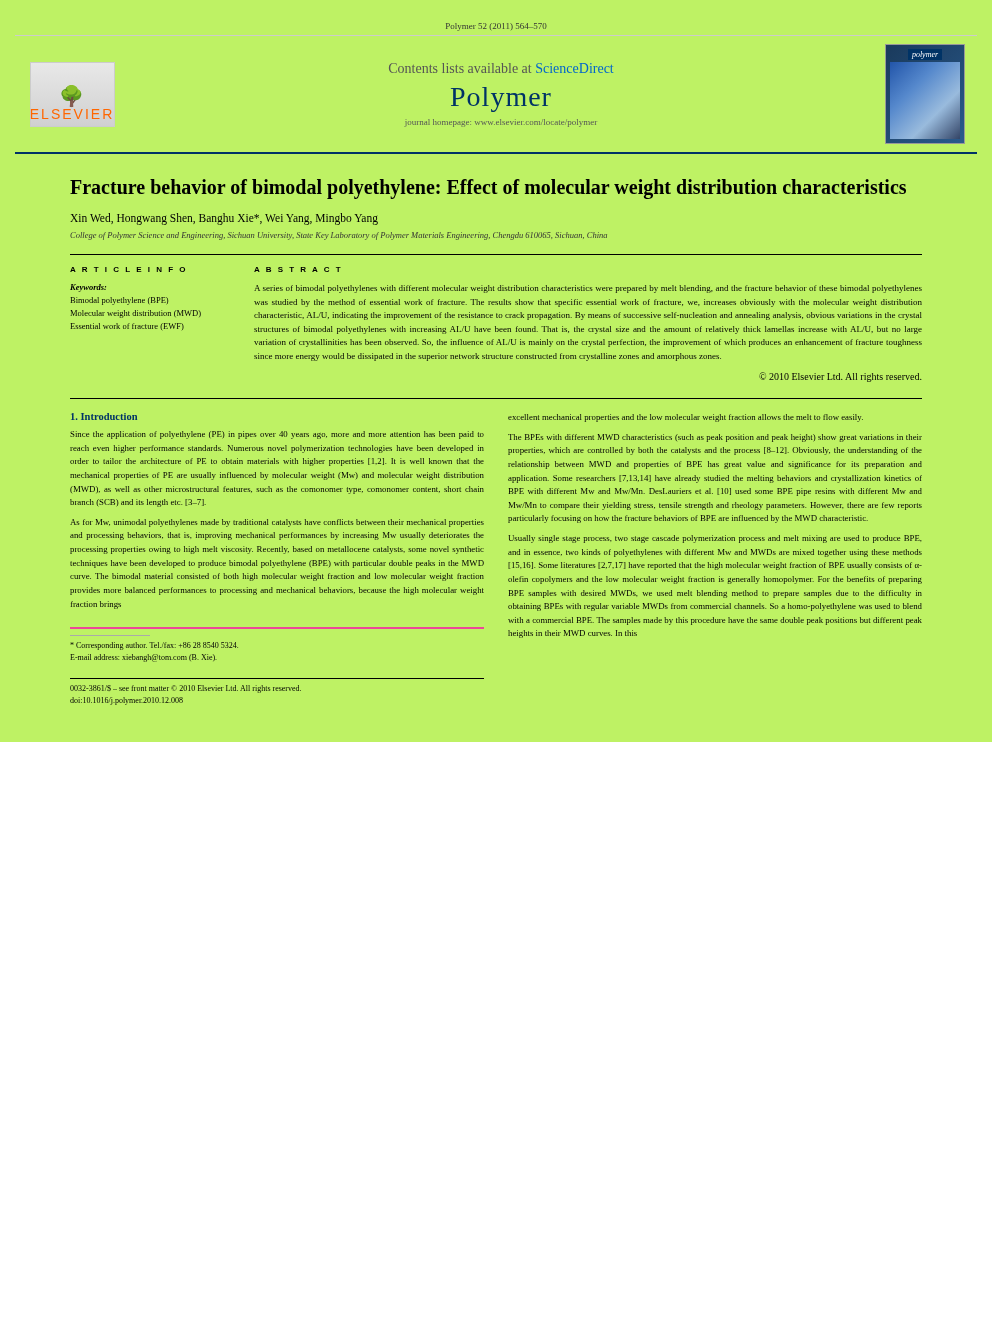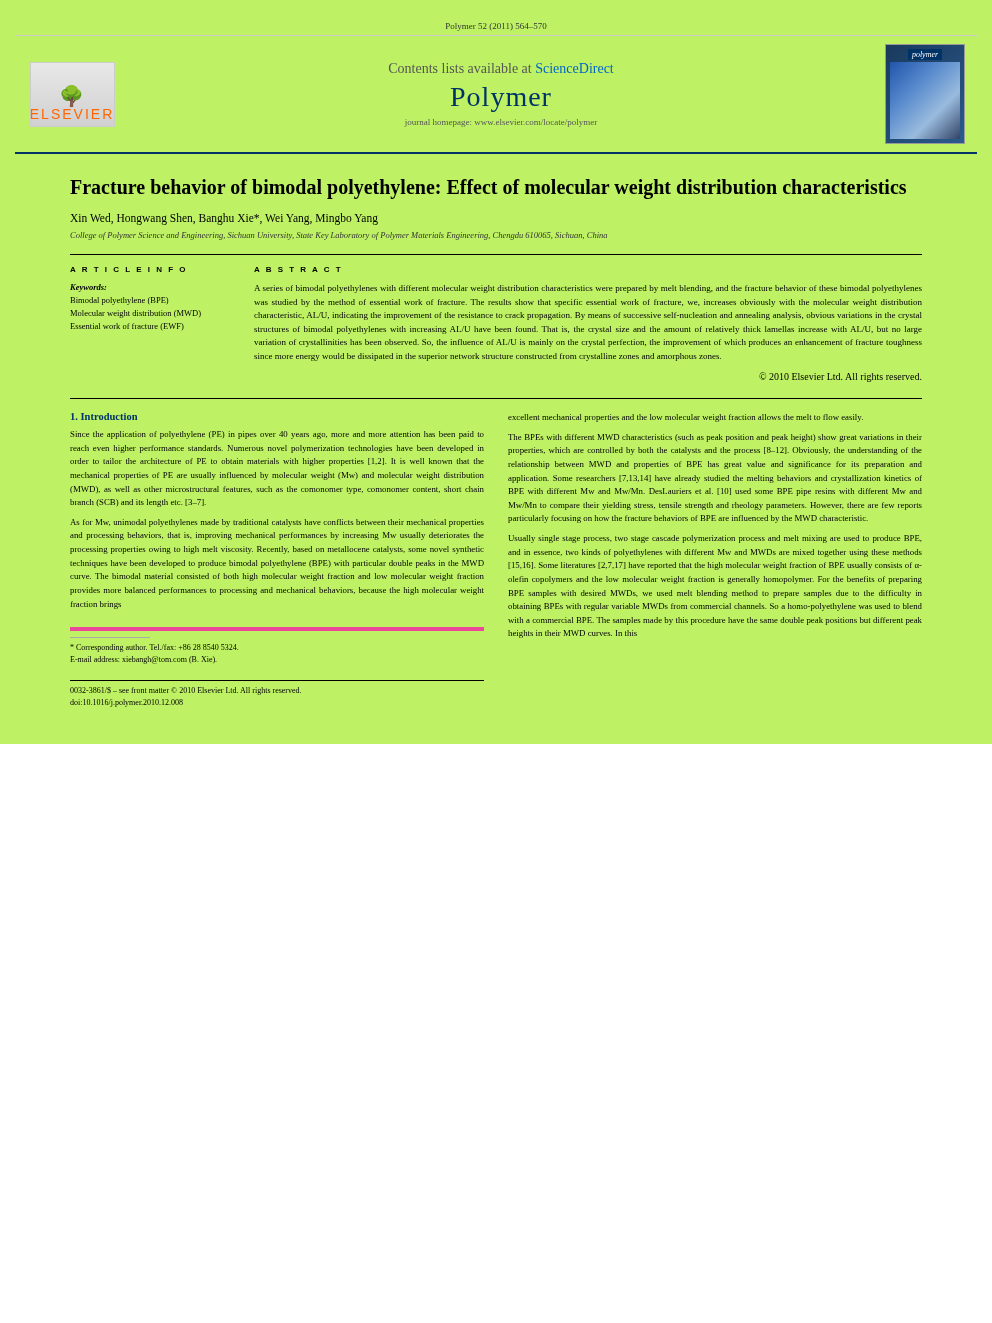--- a/index.html
+++ b/index.html
@@ -238,21 +238,21 @@
     .body-text {
       font-size: 8.8px;
       line-height: 1.55;
       color: #000;
       text-align: justify;
       margin-bottom: 6px;
     }
 
     .footnote-area {
       margin-top: 16px;
-      border-top: 4px solid #ec4899;
+      border-top: 2px solid #ec4899;
       padding-top: 6px;
     }
 
     .footnote-text {
       font-size: 8px;
       color: #000;
       line-height: 1.5;
     }
 
     .footnote-divider-short {

